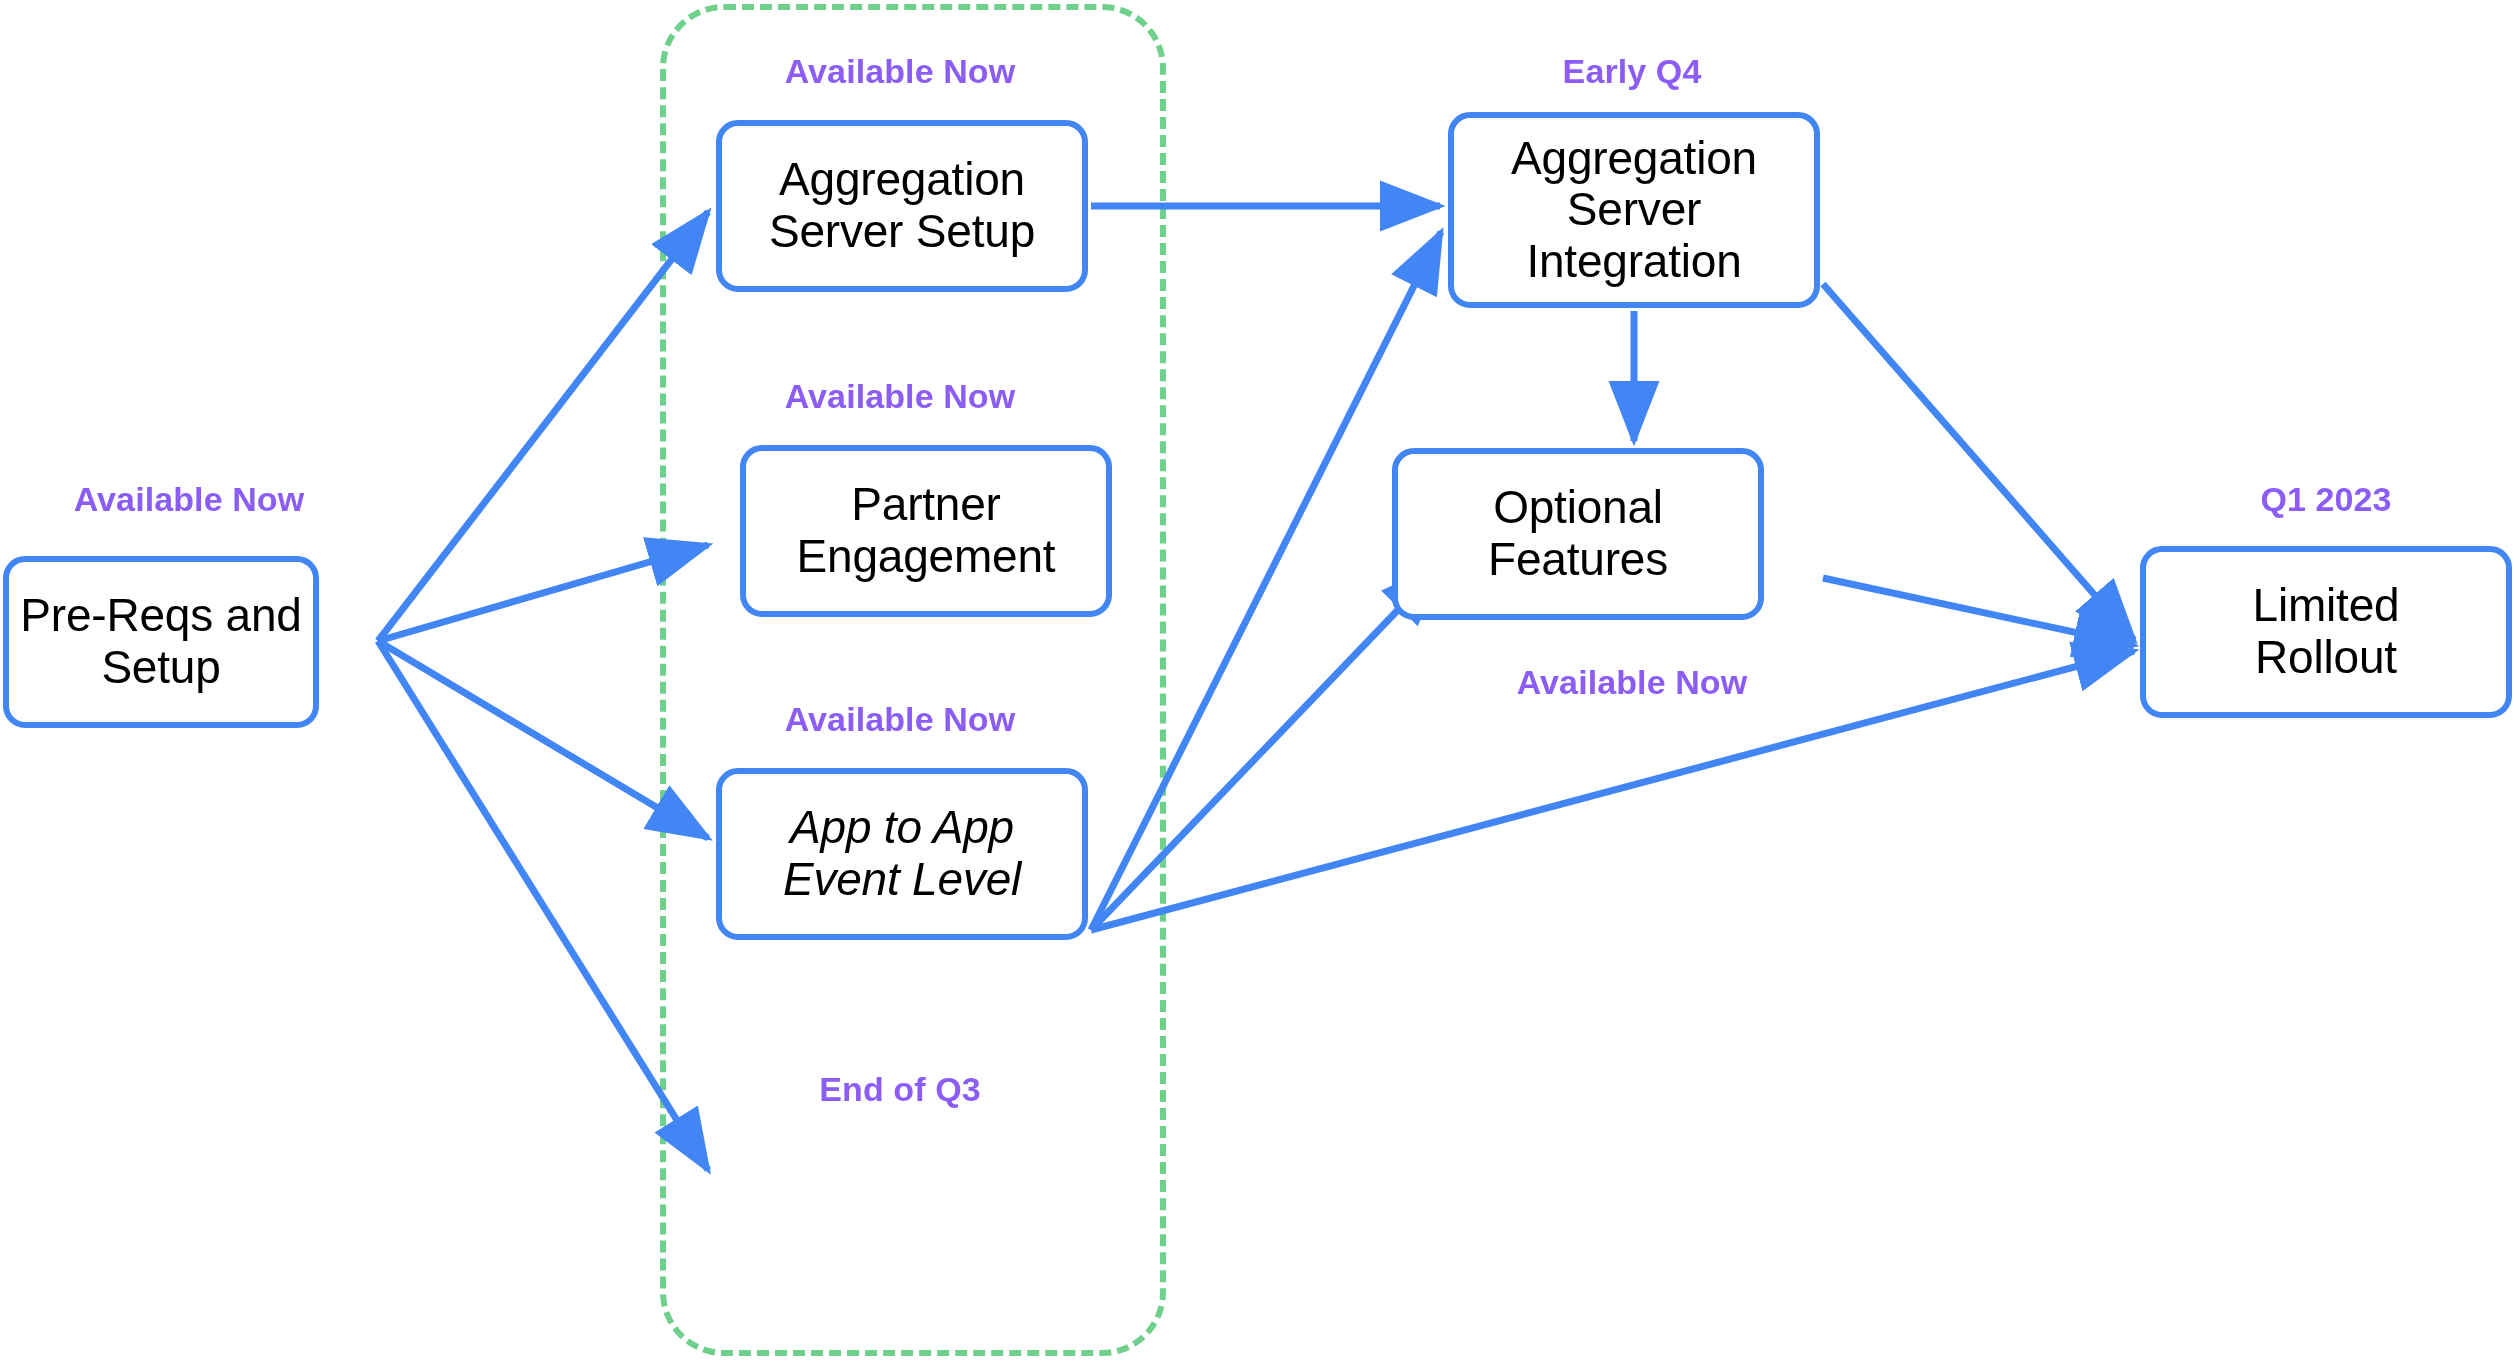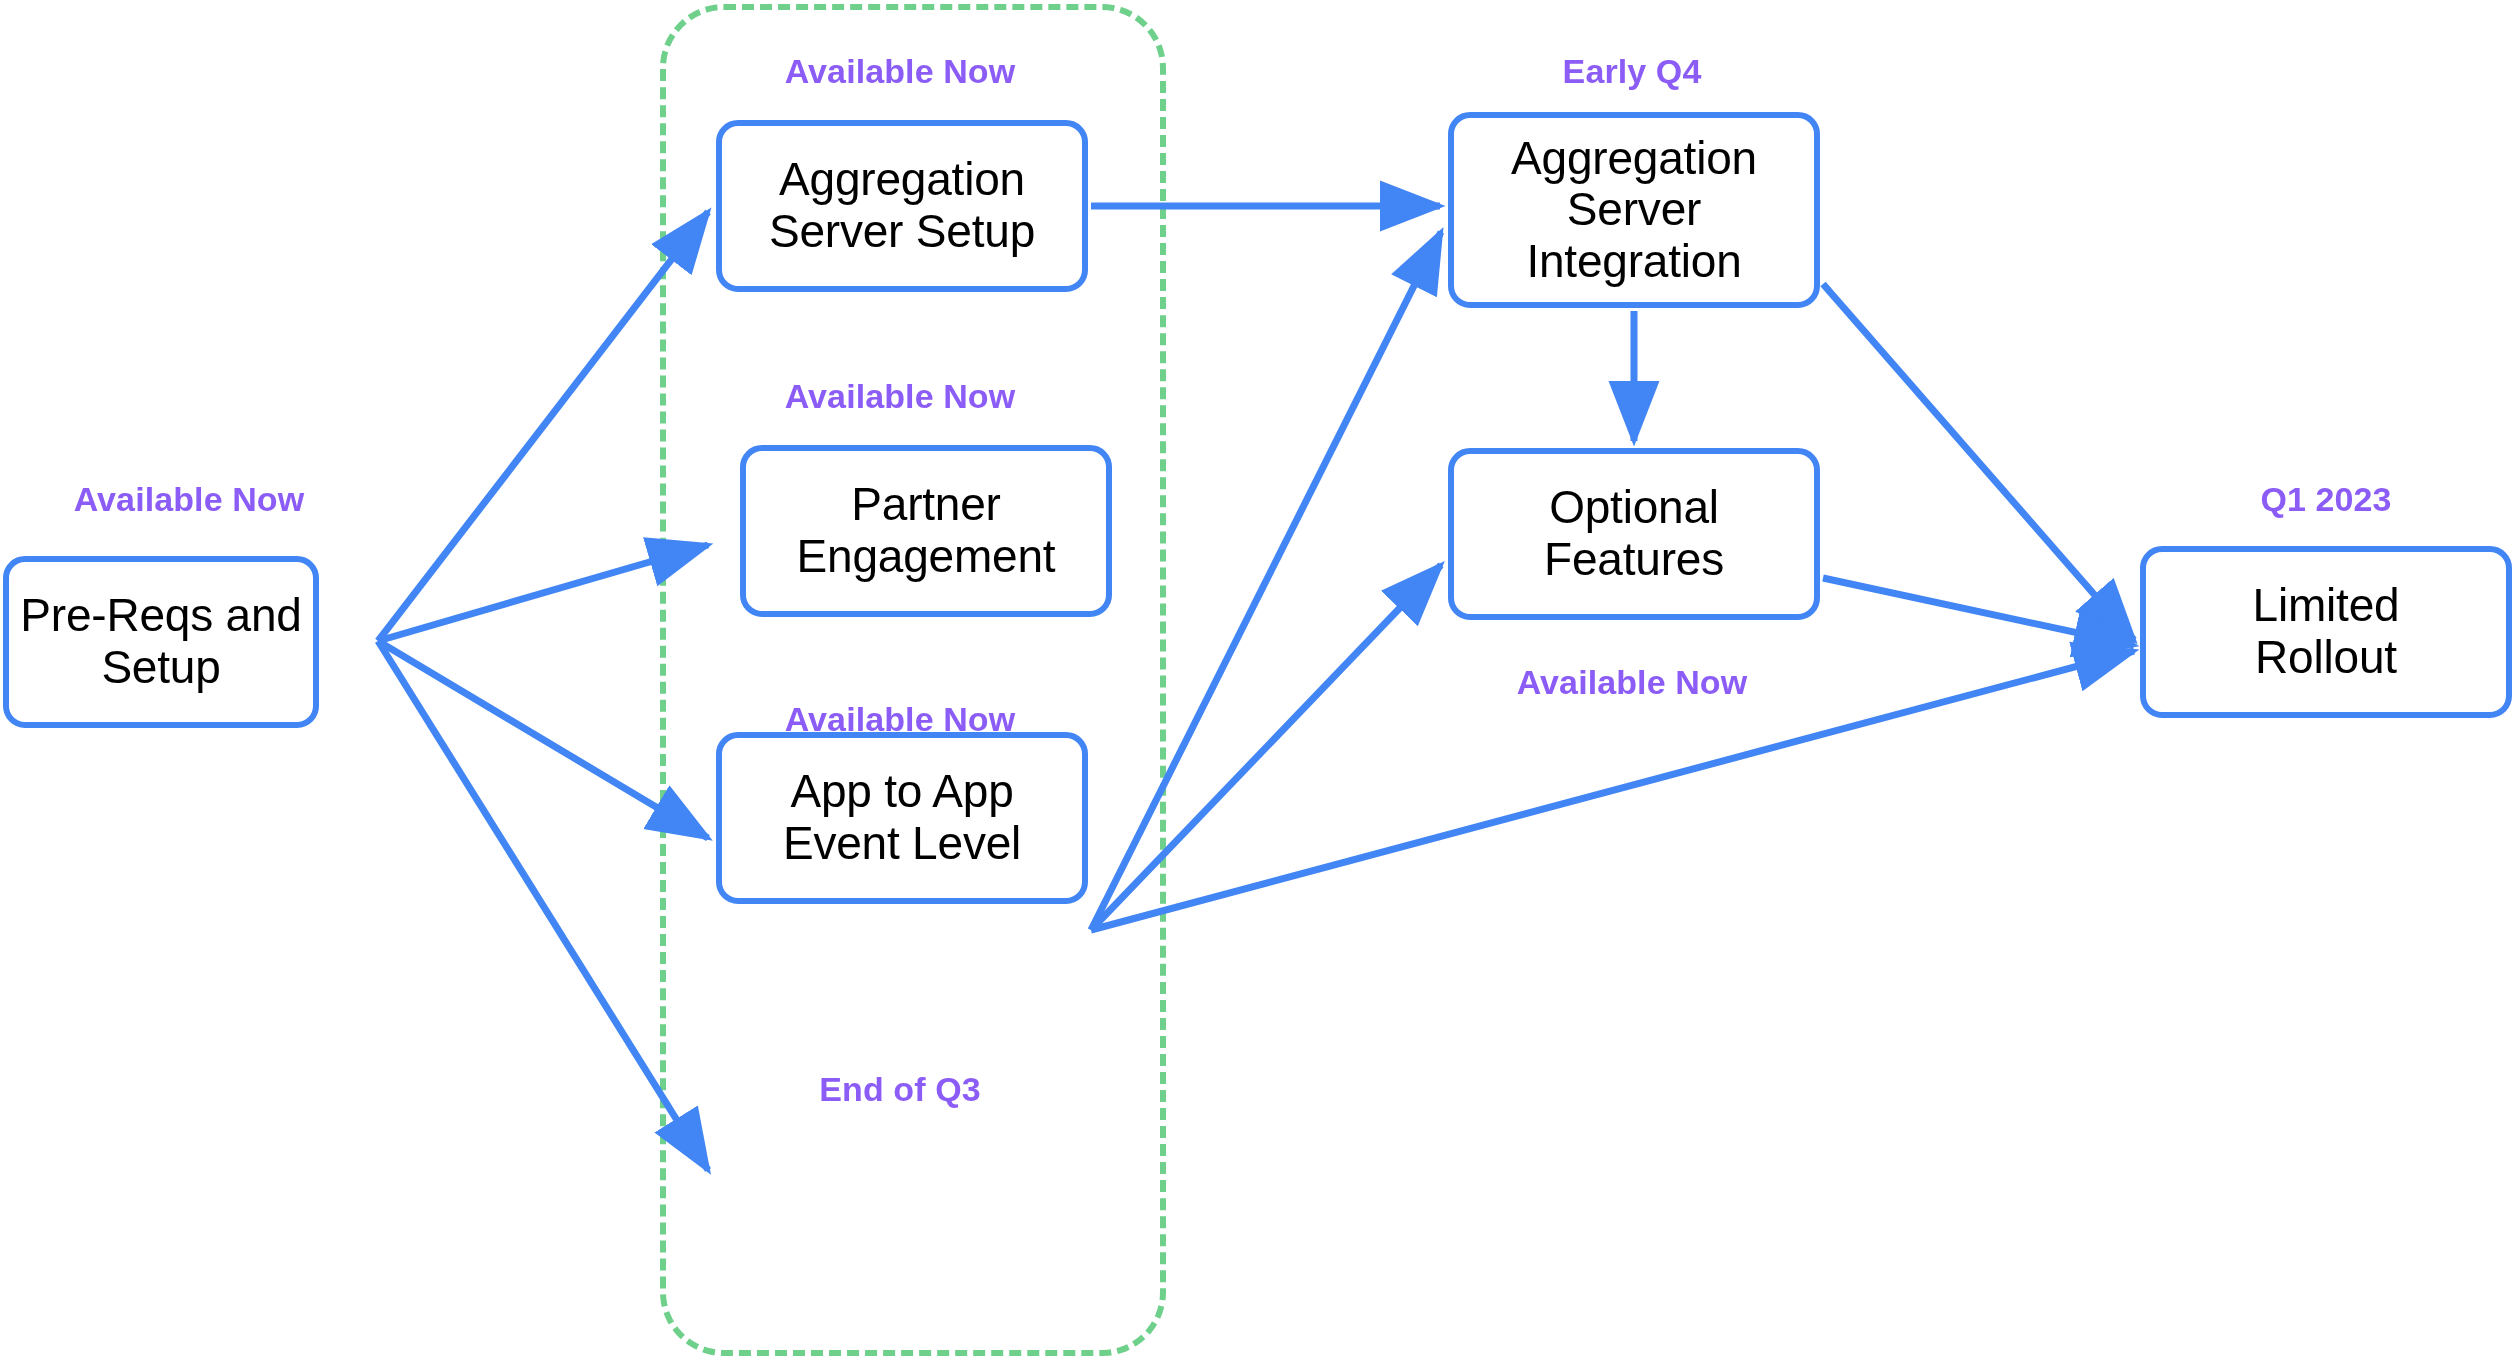--- a/index.html
+++ b/index.html
@@ -111,35 +111,35 @@
 Server Setup</span>
   </div>
 
   <div class="phase-label" style="left:900px; top:377px;">Available Now</div>
   <div class="node" style="left:716px; top:445px; width:372px; height:172px;margin-left:24px;">
     <span class="node-label">Partner
 Engagement</span>
   </div>
 
   <div class="phase-label" style="left:900px; top:700px;">Available Now</div>
-  <div class="node" style="left:716px; top:732px; width:372px; height:172px;">
+  <div class="node" style="left:716px; top:768px; width:372px; height:172px;font-style:italic;">
     <span class="node-label">App to App
 Event Level</span>
   </div>
 
   <div class="phase-label" style="left:900px; top:1070px;text-align:right;">End of Q3</div>
 
   <div class="phase-label" style="left:1632px; top:52px;">Early Q4</div>
   <div class="node" style="left:1448px; top:112px; width:372px; height:196px;">
     <span class="node-label">Aggregation
 Server
 Integration</span>
   </div>
 
-  <div class="node" style="left:1448px; top:448px; width:372px; height:172px;">
+  <div class="node" style="left:1392px; top:448px; width:372px; height:172px;">
     <span class="node-label">Optional
 Features</span>
   </div>
   <div class="phase-label" style="left:1632px; top:663px;">Available Now</div>
 
   <div class="phase-label" style="left:2326px; top:480px;">Q1 2023</div>
   <div class="node" style="left:2140px; top:546px; width:372px; height:172px;">
     <span class="node-label">Limited
 Rollout</span>
   </div>

